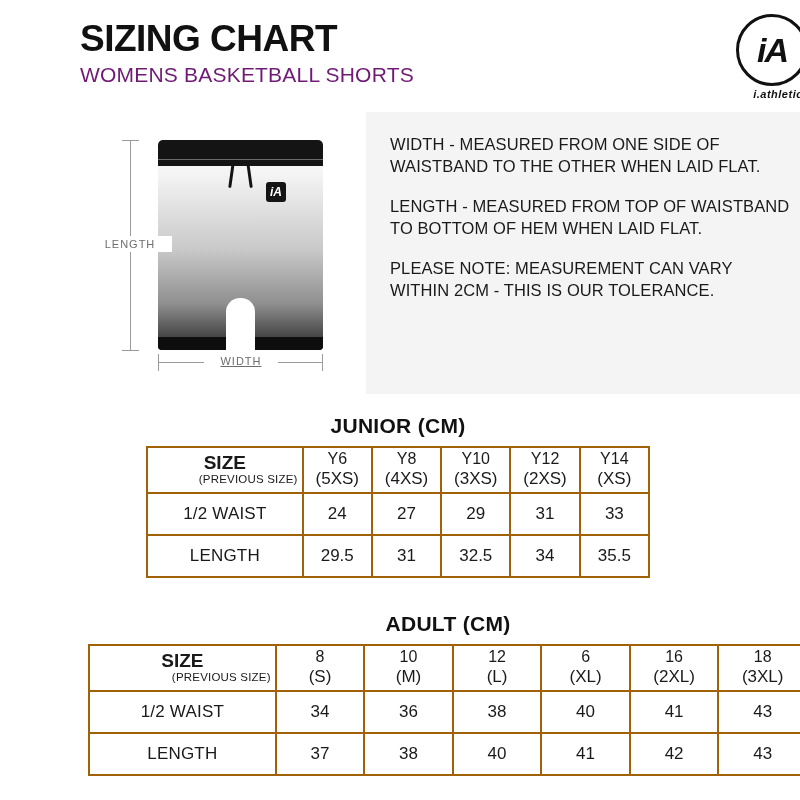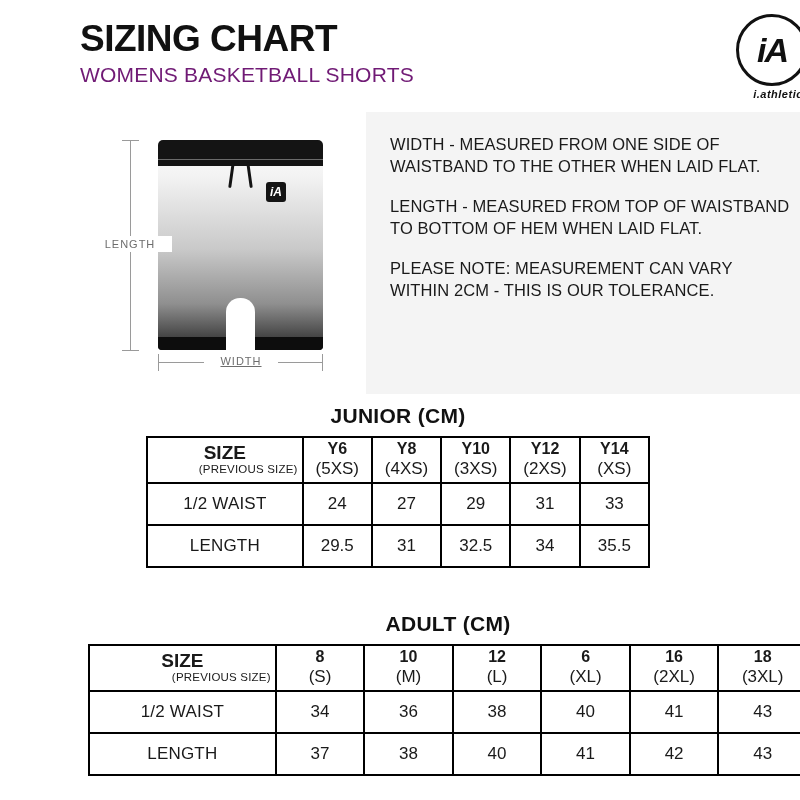--- a/index.html
+++ b/index.html
@@ -259,21 +259,21 @@
     letter-spacing: 0.3px;
     margin-bottom: 8px;
     color: #111;
   }
   table.size-table {
     border-collapse: collapse;
     width: 100%;
     table-layout: fixed;
   }
   table.size-table td {
-    border: 2px solid #000000;
+    border: 2px solid #a16207;
     text-align: center;
     vertical-align: middle;
     font-size: 17px;
     height: 42px;
     padding: 2px 4px;
   }
   td.row-head {
     text-align: left;
     padding-left: 10px;
     font-size: 19px;
@@ -297,30 +297,30 @@
     line-height: 1.2;
     letter-spacing: 0.2px;
     text-align: right;
   }
   td.col-head {
     height: 52px;
   }
   .col-head-main {
     display: block;
     font-size: 16px;
-    font-weight: bold;
+    font-weight: normal;
     line-height: 1.1;
   }
   .col-head-sub {
     display: block;
     font-size: 17px;
     line-height: 1.3;
   }
 
-  #junior-block { left: 98px; top: 404px; width: 504px; }
+  #junior-block { left: 98px; top: 414px; width: 504px; }
   #adult-block  { left: 40px; top: 612px; width: 720px; }
 </style>
 </head>
 <body>
 
 <div id="page">
 
   <div class="header">
     <h1 class="title">SIZING CHART</h1>
     <h2 class="subtitle">WOMENS BASKETBALL SHORTS</h2>

